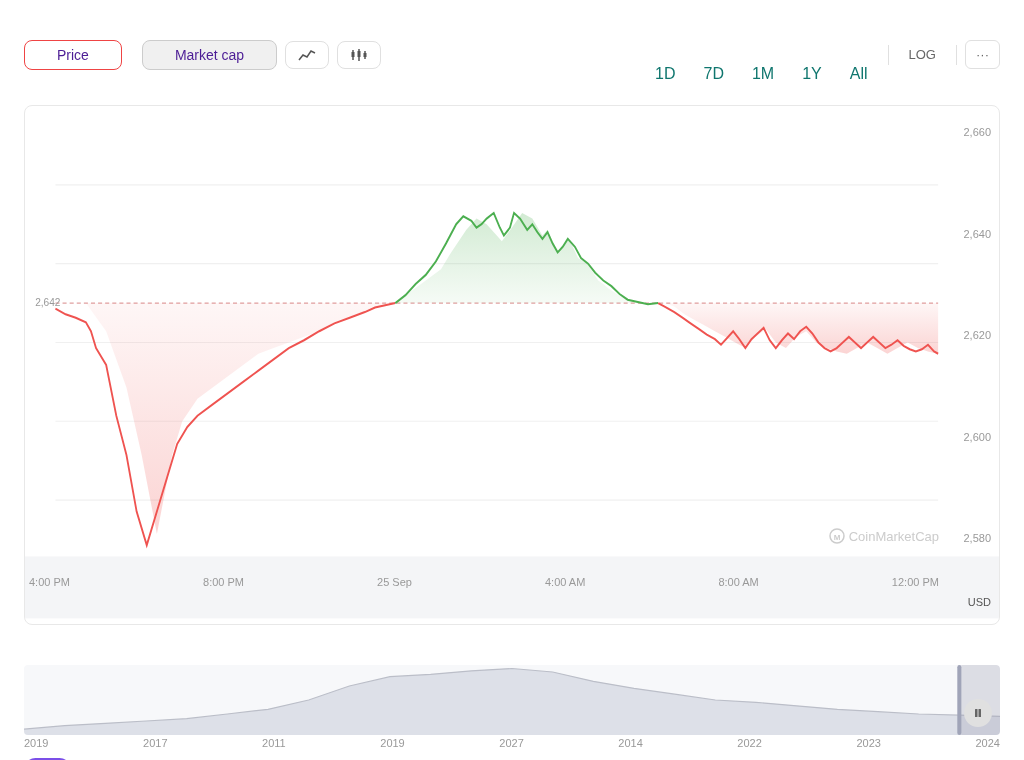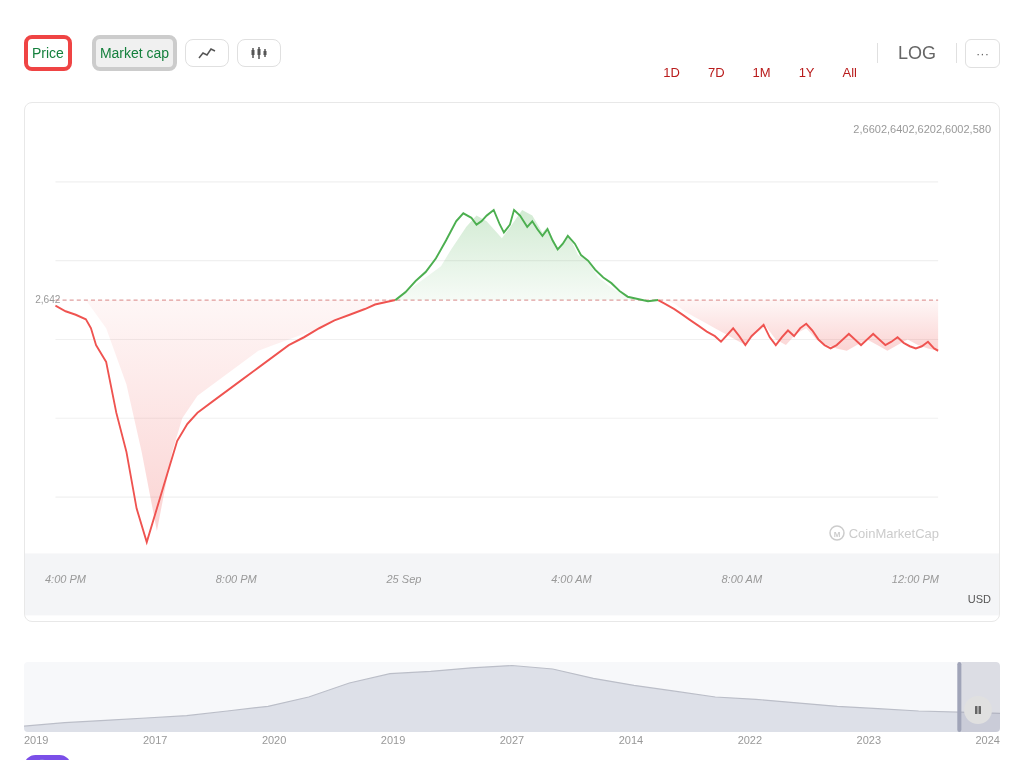--- a/index.html
+++ b/index.html
@@ -22,27 +22,27 @@
       align-items: center;
       justify-content: space-between;
       margin-bottom: 16px;
     }
     .toolbar-left {
       display: flex;
       align-items: center;
       gap: 8px;
     }
     .btn-tab {
-      padding: 6px 4px;
+      padding: 6px 32px;
       border-radius: 8px;
-      border: 4px solid #ef4444;
+      border: 1px solid #ef4444;
       background: #fff;
       font-size: 14px;
       cursor: pointer;
-      color: #15803d;
+      color: #4c1d95;
     }
     .btn-tab.active {
       background: #f0f0f0;
       border-color: #ccc;
       font-weight: 500;
       margin-left: 12px;
     }
     .btn-icon {
       padding: 6px 12px;
       border-radius: 8px;
@@ -58,31 +58,31 @@
     .toolbar-right {
       display: flex;
       align-items: center;
       gap: 4px;
     }
     .btn-period {
       padding: 6px 12px;
       border-radius: 6px;
       border: none;
       background: transparent;
-      font-size: 13px;
-      cursor: pointer;
-      color: #b91c1c;
+      font-size: 16px;
+      cursor: pointer;
+      color: #0f766e;
       margin-top: 39px;
     }
     .btn-log {
       padding: 6px 12px;
       border-radius: 6px;
       border: none;
       background: transparent;
-      font-size: 18px;
+      font-size: 13px;
       cursor: pointer;
       color: #666;
       text-align: right;
     }
     .btn-more {
       padding: 6px 10px;
       border-radius: 6px;
       border: 1px solid #e0e0e0;
       background: #fff;
       cursor: pointer;
@@ -113,41 +113,40 @@
       width: 100%; height: 100%;
     }
 
     
     .y-labels {
       position: absolute;
       right: 8px;
       top: 0;
       height: calc(100% - 60px);
       display: flex;
-      flex-direction: row;
+      flex-direction: column;
       justify-content: space-between;
       padding: 20px 0;
       pointer-events: none;
     }
     .y-label {
       font-size: 11px;
       color: #999;
       text-align: right;
     }
 
     
     .x-labels {
       position: absolute;
       bottom: 36px;
-      left: 20px;
+      left: 4px;
       right: 60px;
       display: flex;
       justify-content: space-between;
       pointer-events: none;
-      font-style: italic;
     }
     .x-label {
       font-size: 11px;
       color: #999;
     }
 
     
     .usd-label {
       position: absolute;
       bottom: 16px;
@@ -371,21 +370,21 @@
         <svg width="10" height="10" viewBox="0 0 10 10">
           <rect x="2" y="1" width="2.5" height="8" fill="#666" rx="0.5"></rect>
           <rect x="5.5" y="1" width="2.5" height="8" fill="#666" rx="0.5"></rect>
         </svg>
       </div>
     </div>
 
     <div class="mini-x-labels">
       <span>2019</span>
       <span>2017</span>
-      <span>2020</span>
+      <span>2011</span>
       <span>2019</span>
       <span>2027</span>
       <span>2014</span>
       <span>2022</span>
       <span>2023</span>
       <span>2024</span>
     </div>
   </div>
 </div>
 

